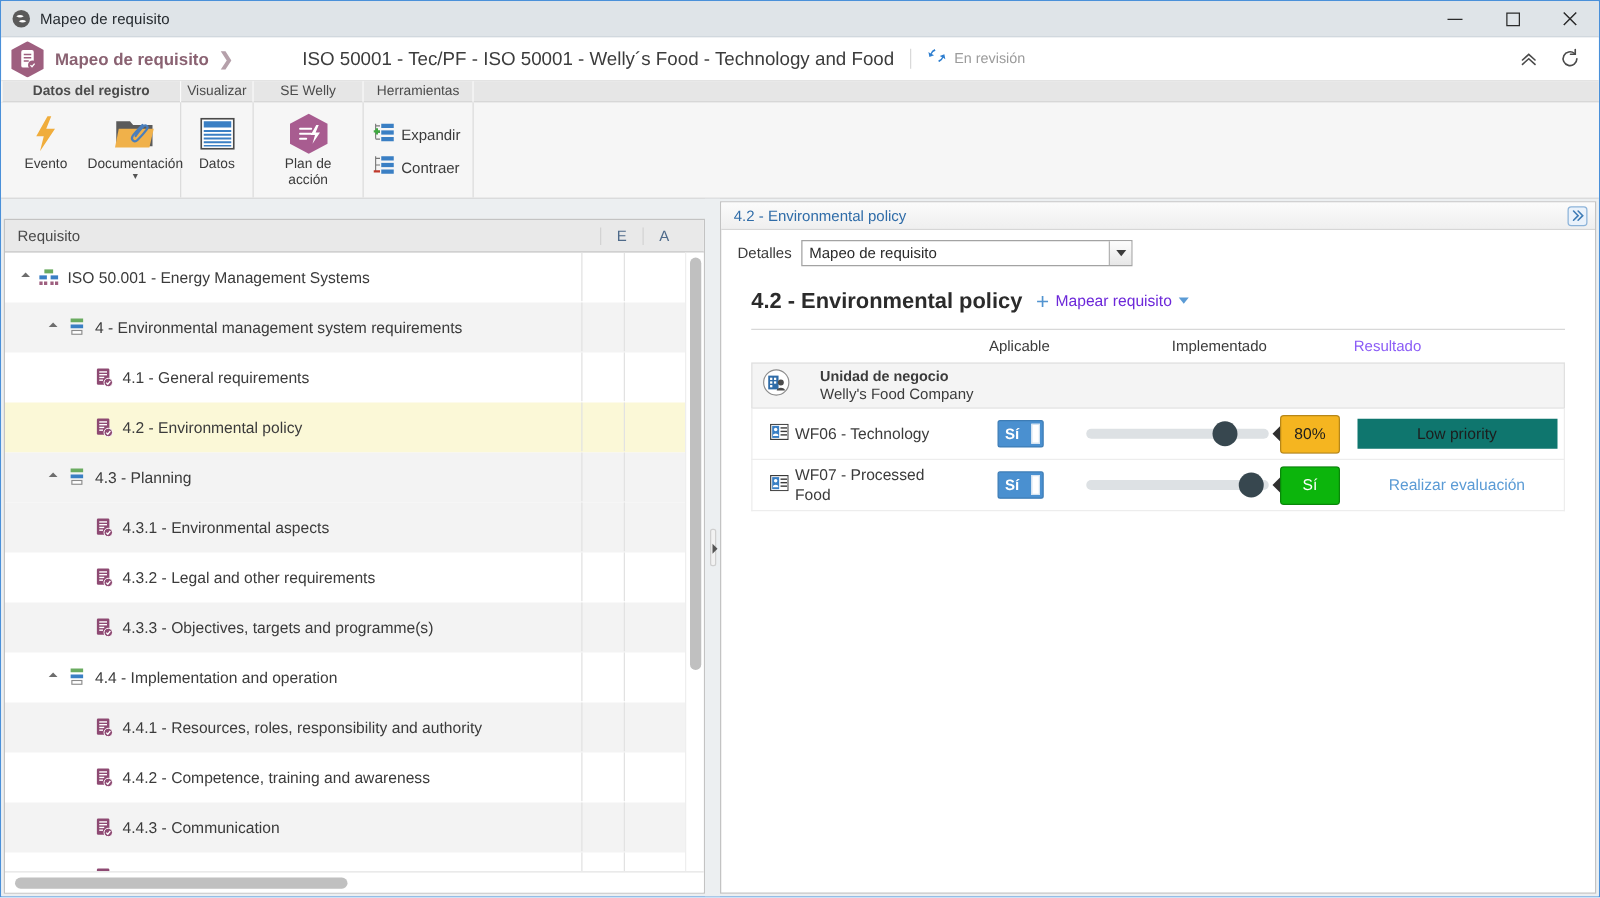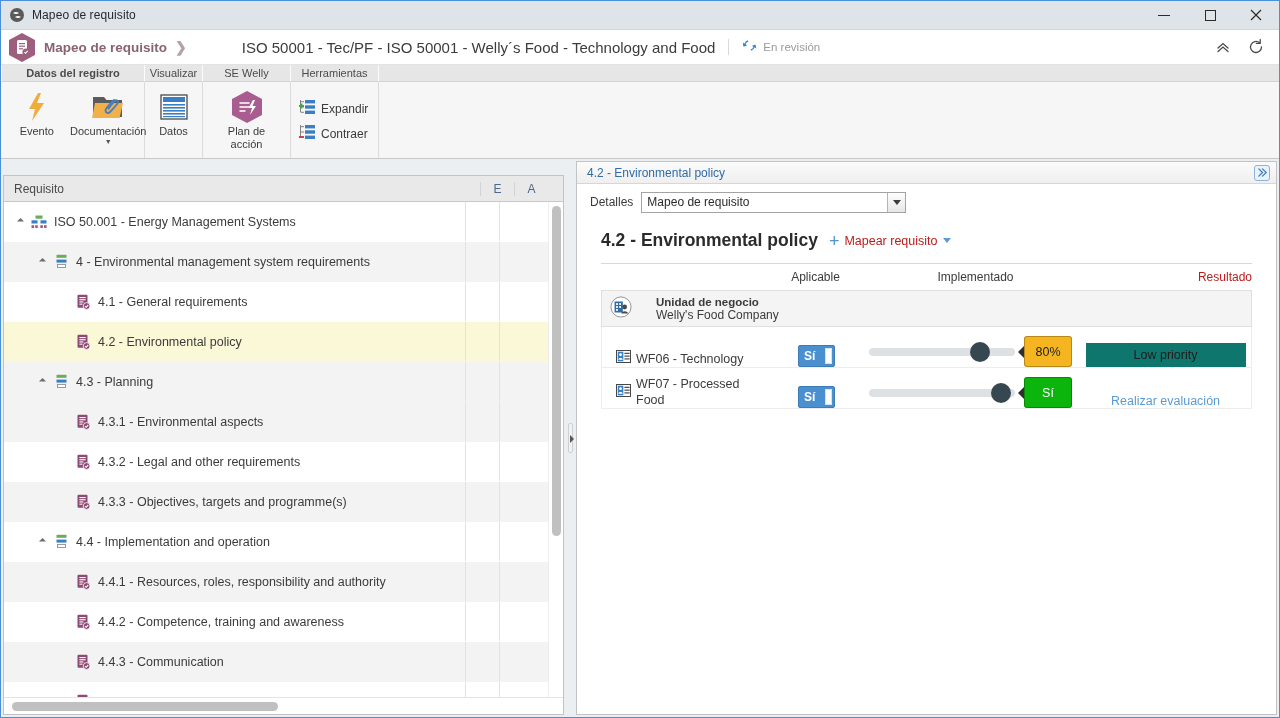--- a/index.html
+++ b/index.html
@@ -261,50 +261,50 @@
     border-top: 5px solid #3b3b3b; display: block;
   }
 
   .rp-title-row {
     display: flex; align-items: center; gap: 11px;
     padding: 10px 0 12px 24px;
   }
   .rp-title { font-size: 17.5px; font-weight: bold; color: #2b2b2b; }
   .map-link { display: flex; align-items: center; gap: 5px; }
   .map-plus { color: #5294d0; font-size: 18px; font-weight: normal; line-height: 1;}
-  .map-text { font-size: 12.5px; color: #b91c1c; }
+  .map-text { font-size: 12.5px; color: #6d28d9; }
   .map-caret {
     width: 0; height: 0; border-left: 4px solid transparent;
     border-right: 4px solid transparent; border-top: 5px solid #5b9bd5;
   }
 
   
   .maptable {
     margin: 0 24px 0 24px;
     border-top: 1px solid #d8d8d8;
   }
   .mt-head { display: flex; height: 26px; align-items: center; }
   .mt-head .c-name { width: 162px; }
   .mt-head .c-app { width: 105px; text-align: center; font-size: 12px; color: #3b3b3b;}
   .mt-head .c-imp { width: 215px; text-align: center; font-size: 12px; color: #3b3b3b;}
-  .mt-head .c-res { flex: 1; text-align: right; font-size: 12px; color: #b91c1c;}
+  .mt-head .c-res { flex: 1; text-align: left; font-size: 12px; color: #8b5cf6;}
 
   .mt-group {
     display: flex; align-items: center; gap: 24px;
     height: 37px;
     background: #f4f4f4;
     border: 1px solid #e0e0e0;
     padding-left: 8px;
   }
   .bu-lines { display: flex; flex-direction: column; line-height: 13px; }
   .bu-l1 { font-size: 11.5px; font-weight: bold; color: #3b3b3b; }
   .bu-l2 { font-size: 12px; color: #3b3b3b; }
 
   .mt-row {
-    display: flex; align-items: flex-end;
+    display: flex; align-items: center;
     min-height: 41px;
     border: 1px solid #ededed; border-top: none;
     background: #fff;
   }
   .mt-row .c-name {
     width: 162px; display: flex; align-items: center; gap: 5px;
     font-size: 12.5px; color: #3b3b3b; padding-left: 14px;
     line-height: 16px;
   }
   .mt-row .c-app { width: 105px; display: flex; justify-content: center; }

